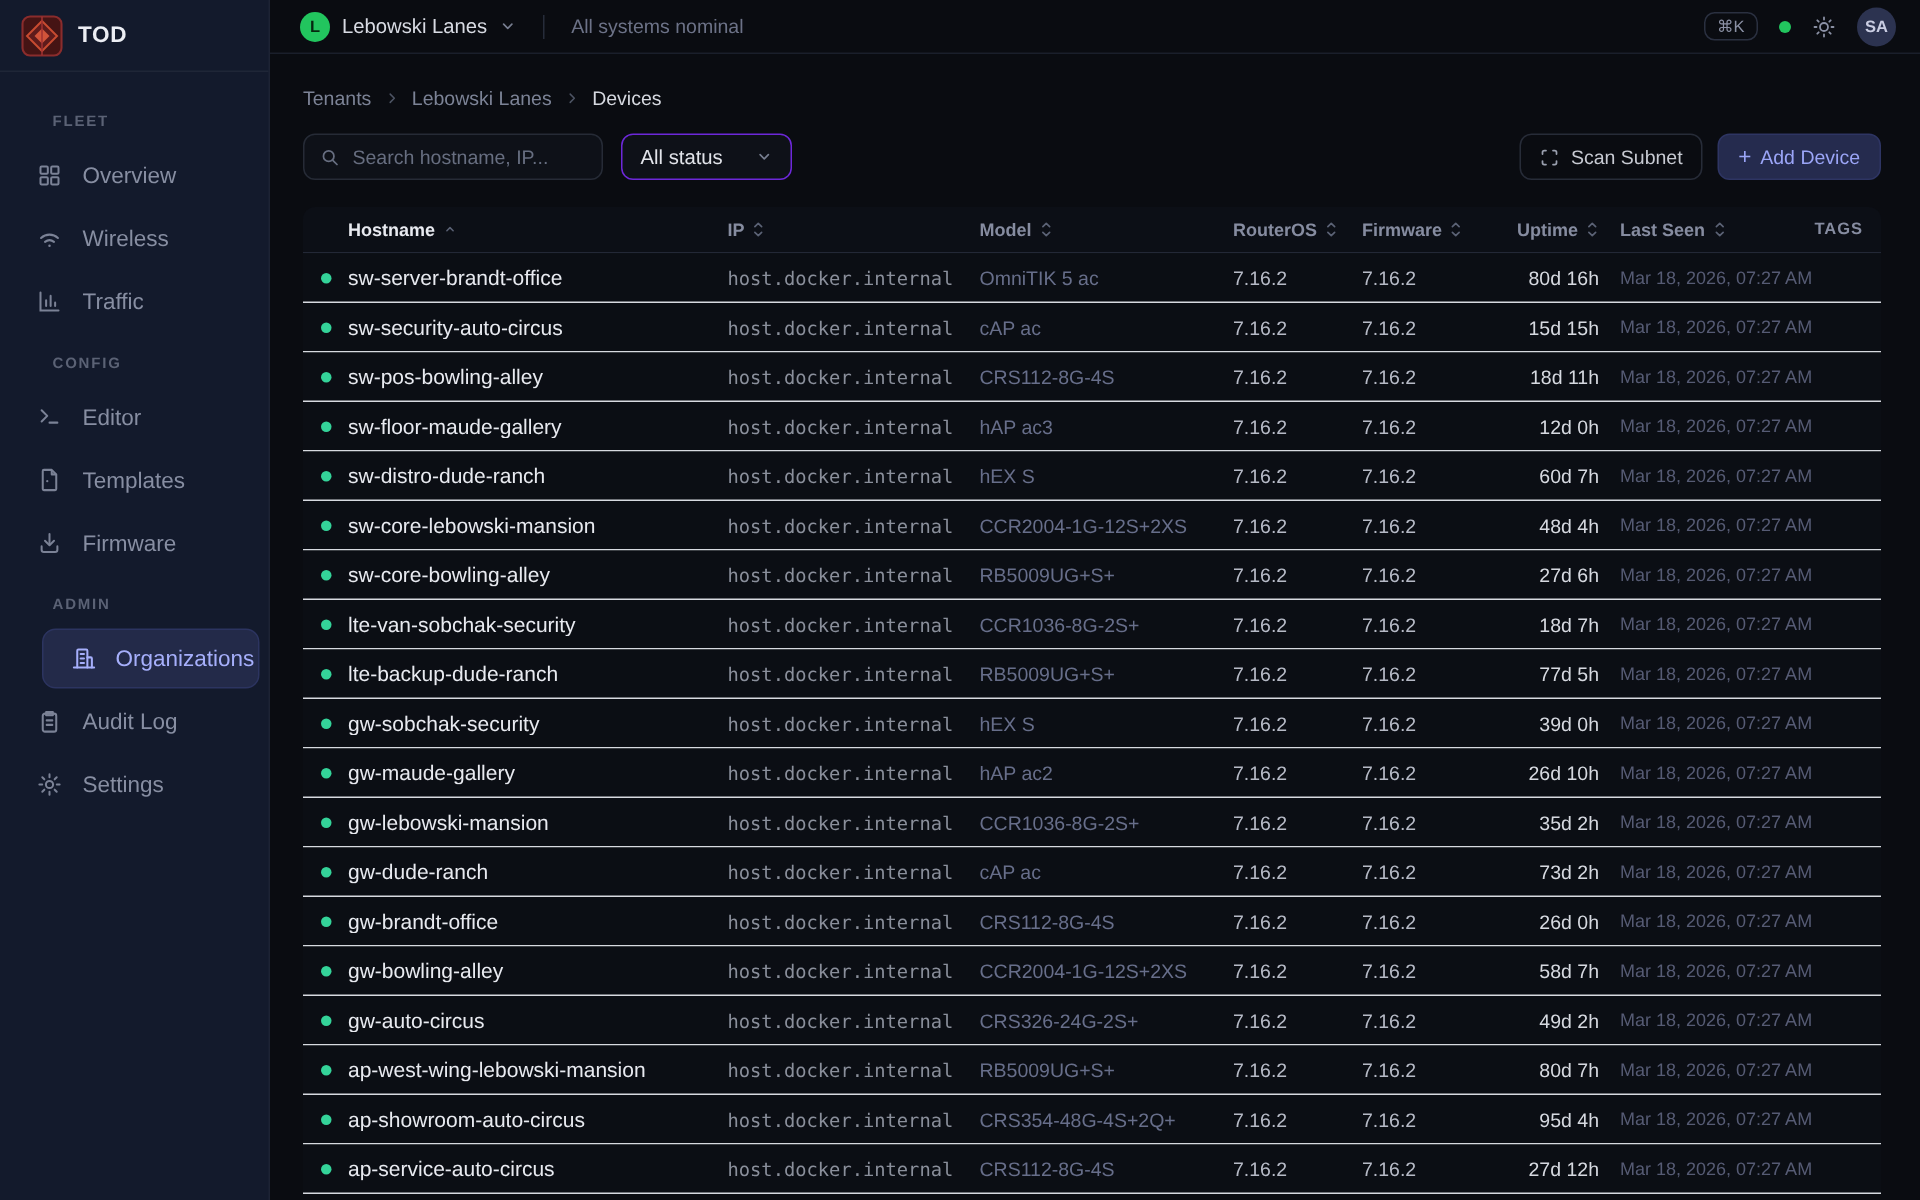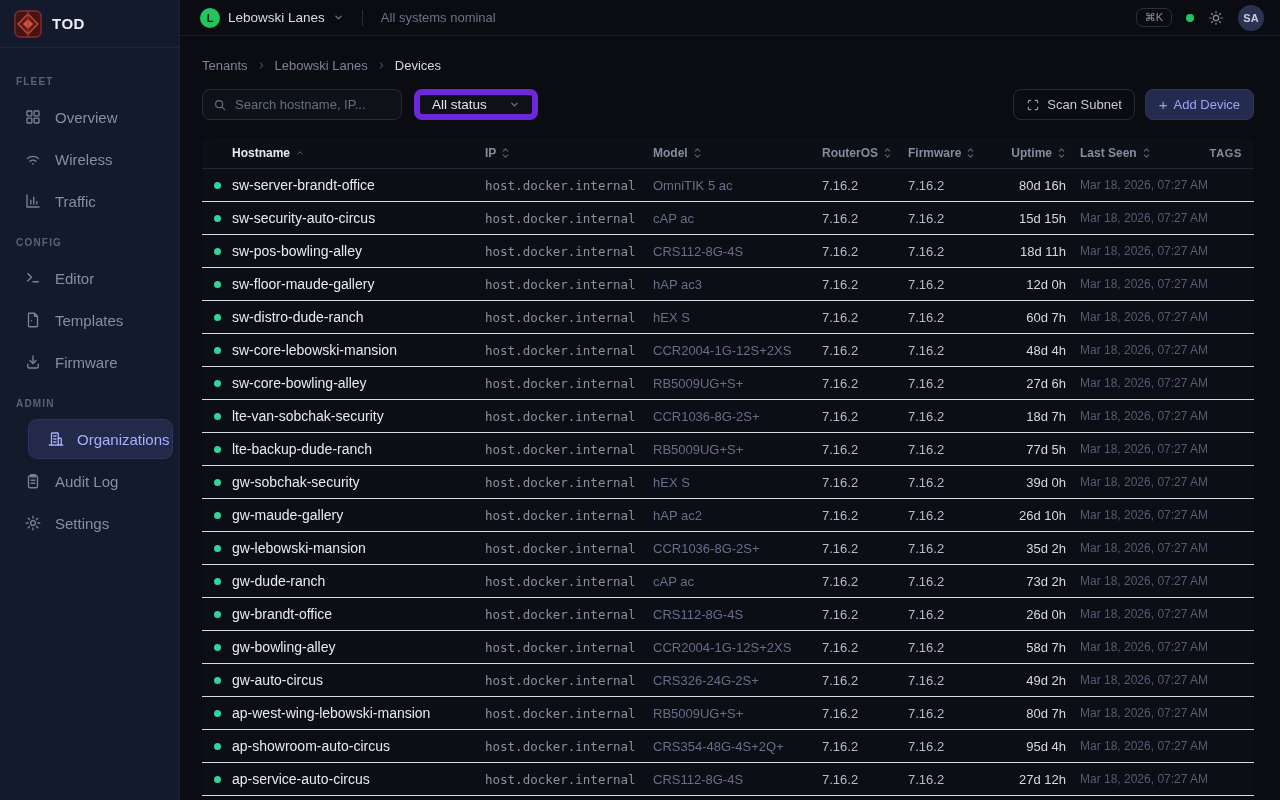--- a/index.html
+++ b/index.html
@@ -11,21 +11,21 @@
 
   
   .sidebar { width:180px; min-width:180px; height:800px; background:#131a2c;
     border-right:1px solid #1d2334; display:flex; flex-direction:column; }
   .side-head { height:48px; display:flex; align-items:center; gap:10px; padding:0 14px;
     border-bottom:1px solid #1f2637; }
   .logo-box { width:28px; height:28px; flex:0 0 auto; }
   .brand-name { font-size:15px; font-weight:700; letter-spacing:.5px; color:#eceef4; }
   .side-nav { flex:1 1 auto; padding-top:14px; overflow:hidden; }
   .section-label { font-size:10px; font-weight:700; letter-spacing:.12em; color:#5b6275;
-    padding:14px 16px 8px; }
+    padding:14px 35px 8px; }
   .nav-item { display:flex; align-items:center; gap:12px; height:40px; margin:2px 6px;
     padding:0 18px; border-radius:9px; color:#878ea2; font-size:15px; cursor:pointer; }
   .nav-item .nicon { width:19px; height:19px; display:flex; align-items:center; color:#7b8296; }
   .nav-item.active { background:#232a49; color:#a6affb; border:1px solid #2c3460;margin-left:28px; }
   .nav-item.active .nicon { color:#a6affb; }
   .side-foot { padding:10px 0 0; }
   .version { text-align:center; font-size:10px; color:#4d5468; padding:8px 0 12px;
     letter-spacing:.08em; }
   .collapse-row { border-top:1px solid #1f2637; height:42px; display:flex;
     align-items:center; justify-content:center; color:#6b7286; cursor:pointer; }
@@ -60,21 +60,21 @@
   .crumb-sep { color:#4d5464; display:flex; }
 
   .controls { display:flex; align-items:center; margin-bottom:18px; }
   .search-box { display:flex; align-items:center; gap:8px; width:200px; height:31px;
     background:#0e1118; border:1px solid #262b36; border-radius:8px; padding:0 10px; }
   .search-box input { background:transparent; border:none; outline:none; color:#c9ccd6;
     font-size:13px; width:100%; font-family:"Liberation Sans", sans-serif; }
   .search-box input::placeholder { color:#676e80; }
   .search-icon { color:#676e80; display:flex; }
   .status-select { display:flex; align-items:center; gap:22px; height:31px; margin-left:12px;
-    background:#0e1118; border:6px solid #6d28d9; border-radius:8px; padding:0 12px;
+    background:#0e1118; border:1px solid #6d28d9; border-radius:8px; padding:0 12px;
     font-size:13.5px; color:#e2e4ea; cursor:pointer; }
   .status-select .chev { color:#777e90; display:flex; }
   .controls-right { margin-left:auto; display:flex; align-items:center; gap:10px;padding-left:20px; }
   .btn-outline { display:flex; align-items:center; gap:7px; height:31px; padding:0 12px;
     border:1px solid #272c38; border-radius:8px; background:transparent; color:#c7cad2;
     font-size:13px; cursor:pointer; font-family:"Liberation Sans", sans-serif; }
   .btn-outline .bicon { color:#9aa0af; display:flex; }
   .btn-primary { display:flex; align-items:center; gap:6px; height:31px; padding:0 13px;
     border:1px solid #2e3563; border-radius:8px; background:#252b4e; color:#9ba5f7;
     font-size:13px; cursor:pointer; font-family:"Liberation Sans", sans-serif; }

